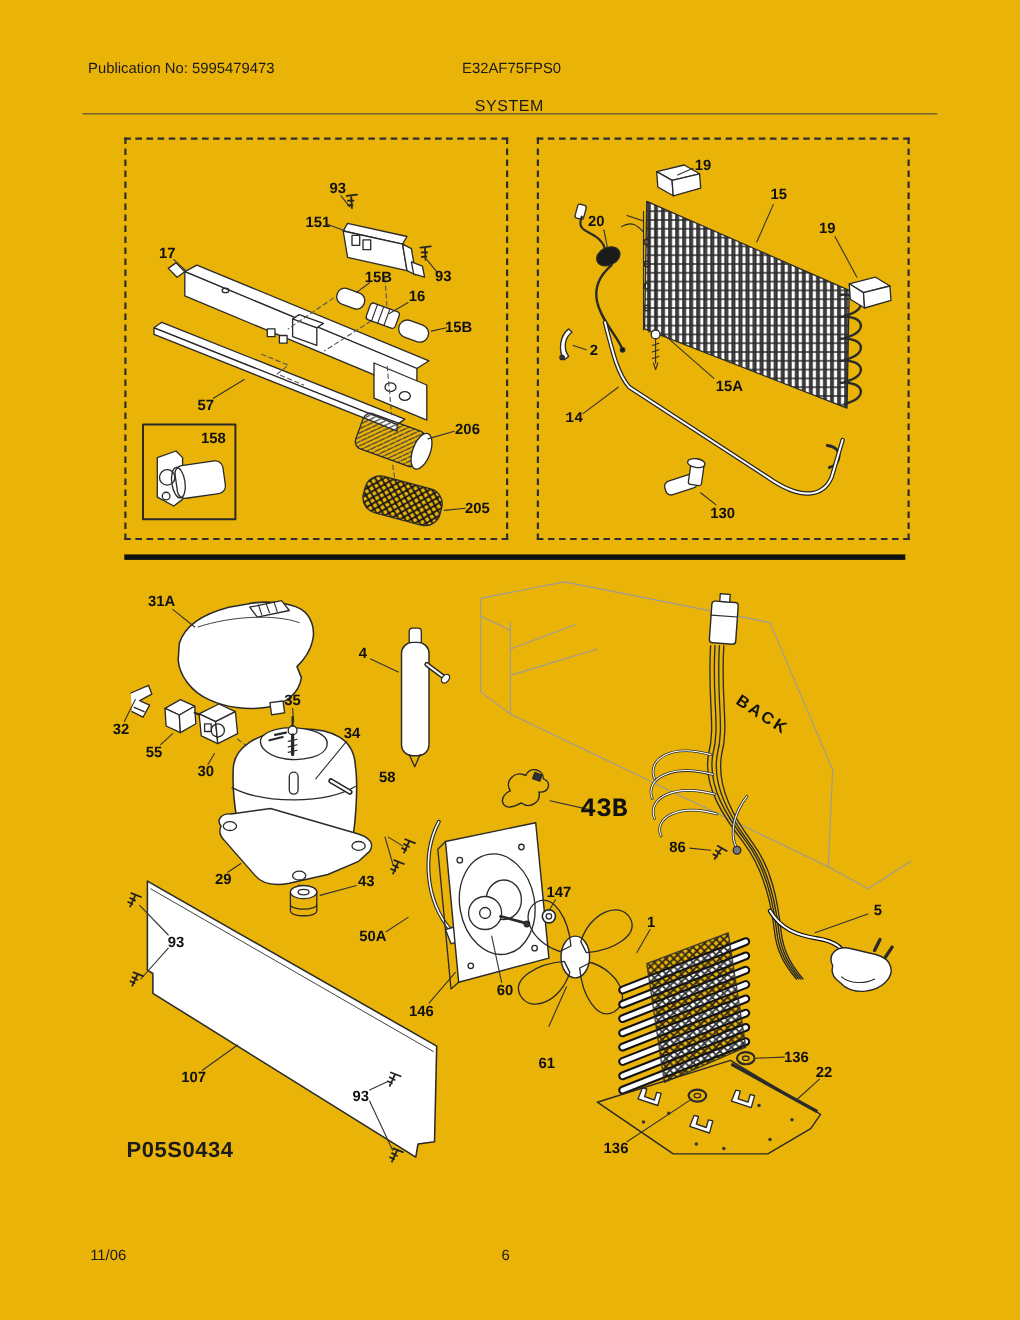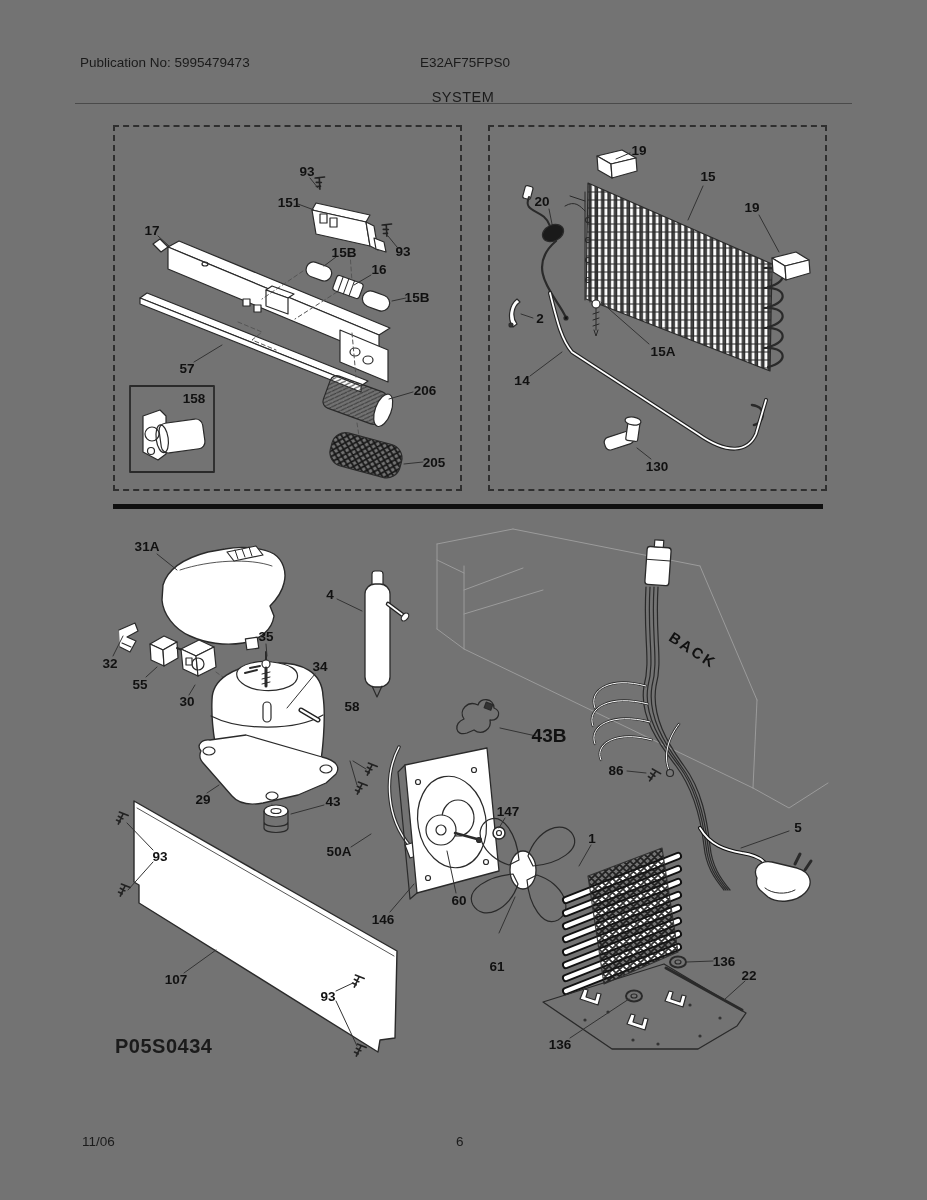--- a/index.html
+++ b/index.html
@@ -1,29 +1,29 @@
 <!DOCTYPE html>
 <html><head>
 <meta charset="utf-8">
 <style>
   html,body{margin:0;padding:0;background:#9a9a9a;}
-  .page{position:relative;width:927px;height:1200px;margin:0 auto;background:#737373;
+  .page{position:relative;width:927px;height:1200px;margin:0 auto;background:#eab308;
         font-family:"Liberation Sans",sans-serif;color:#1b1b1b;overflow:hidden;}
   .hdr-text{position:absolute;font-size:13.5px;transform:translate(0,-50%);white-space:nowrap;}
   .hdr-center{position:absolute;font-size:14.5px;transform:translate(-50%,-50%);letter-spacing:.5px;}
   .rule{position:absolute;left:75px;top:103px;width:777px;height:1px;background:#4a4a4a;}
   .pbox{position:absolute;border:2px dashed #2f2f2f;background:transparent;}
   #box-left{left:113px;top:125px;width:345px;height:362px;}
   #box-right{left:488px;top:125px;width:335px;height:362px;}
   .sep{position:absolute;left:113px;top:504px;width:710px;height:5px;background:#101010;}
   svg.art{position:absolute;left:0;top:0;z-index:1;}
   .labels{position:absolute;left:0;top:0;width:927px;height:1200px;z-index:2;pointer-events:none;}
   .part-label{position:absolute;transform:translate(-50%,-50%);font-weight:bold;font-size:13.5px;
               color:#111;white-space:nowrap;}
-  .part-label.lg{font-size:19px;}
+  .part-label.lg{font-size:24px;font-family:Liberation Mono, monospace;}
   .part-label.back{font-size:15px;letter-spacing:2.5px;transform:translate(-50%,-50%) rotate(33deg);}
   .code-label{position:absolute;font-weight:bold;font-size:20px;letter-spacing:.5px;
               transform:translate(0,-50%);z-index:2;}
   .ftr{position:absolute;font-size:13.5px;transform:translate(0,-50%);}
 </style>
 </head>
 <body>
 
 <div class="page">
 

